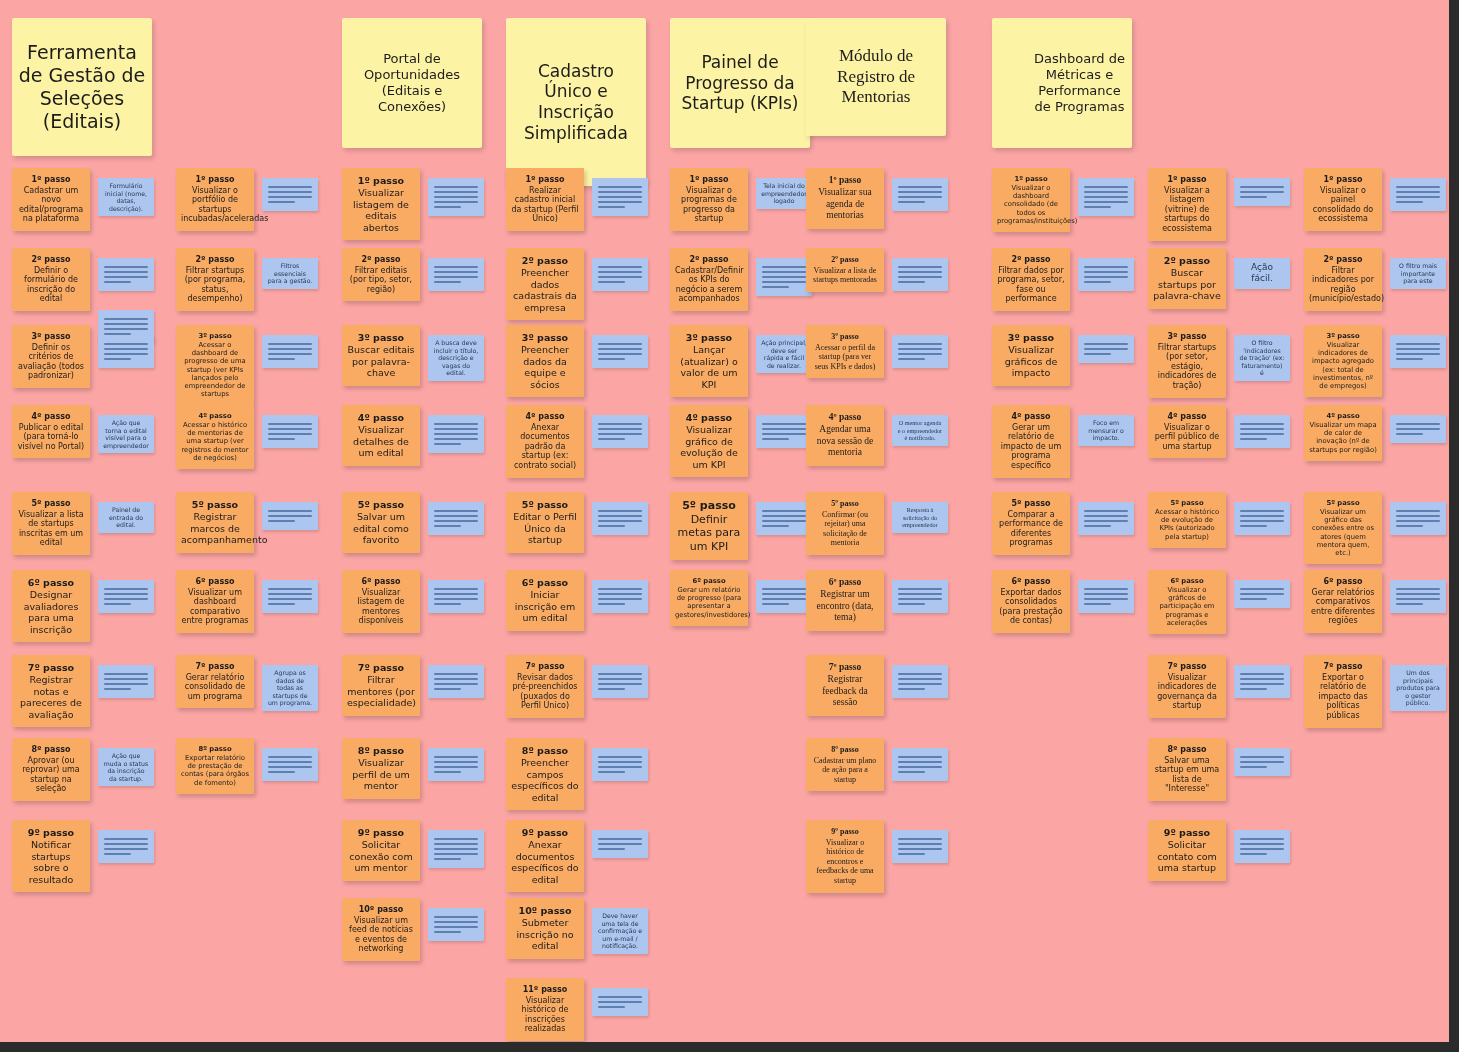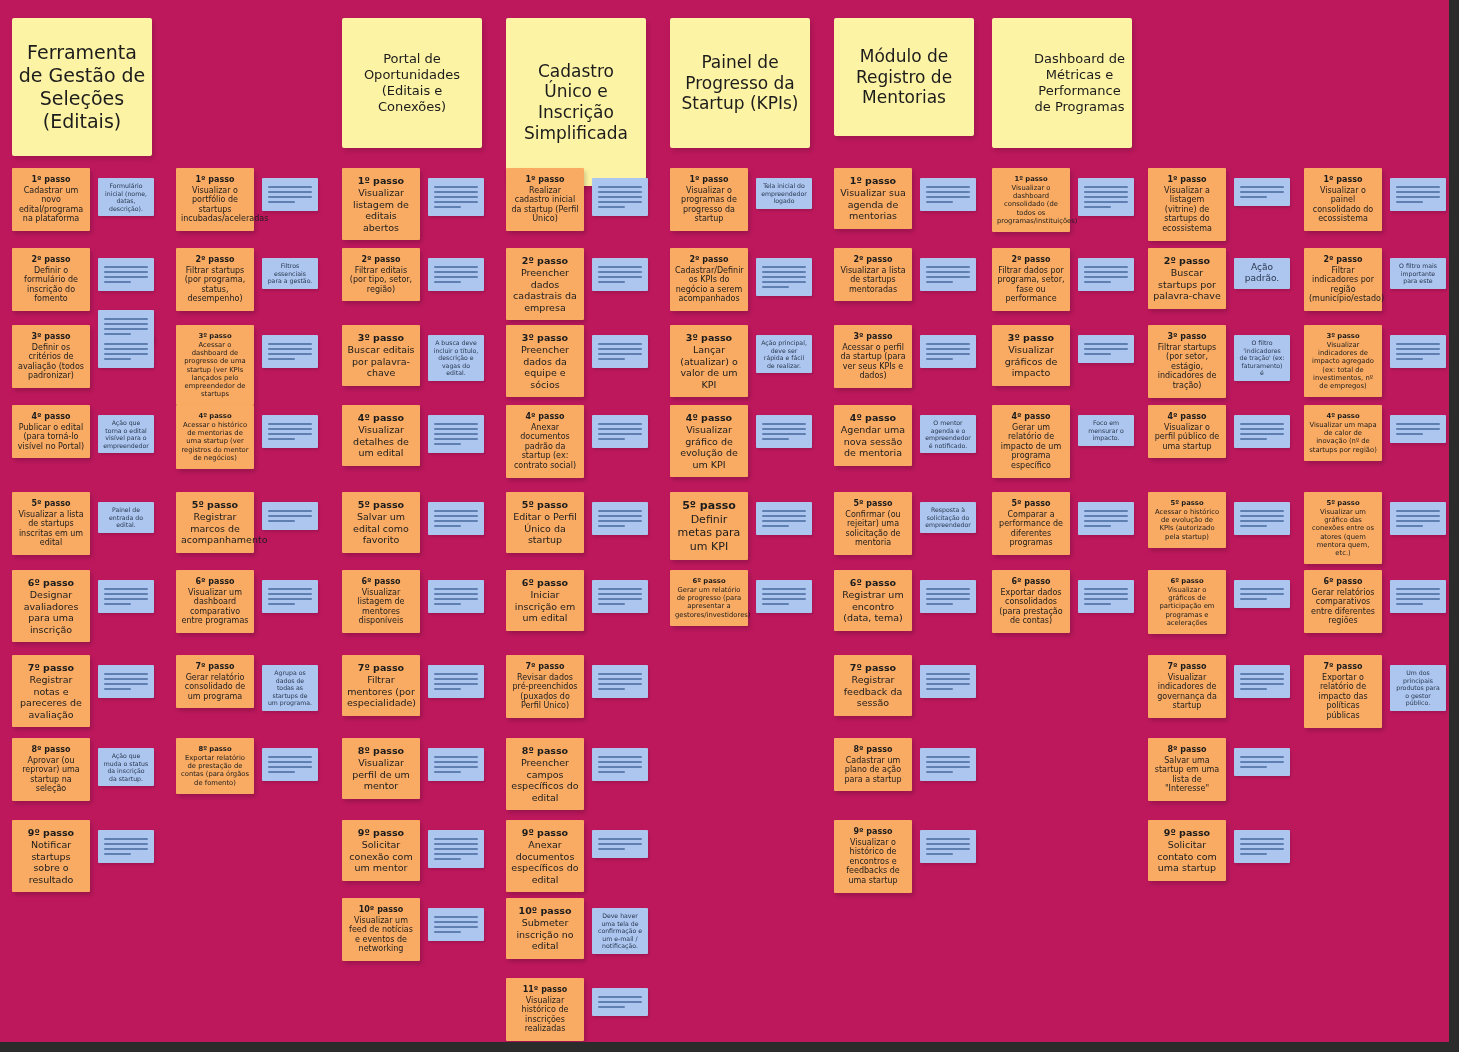--- a/index.html
+++ b/index.html
@@ -8,21 +8,21 @@
     width: 1459px; height: 1052px;
     background: #ffffff;
     font-family: "DejaVu Sans", "Liberation Sans", sans-serif;
     overflow: hidden;
     position: relative;
   }
   #board {
     position: relative;
     width: 1459px;
     height: 1052px;
-    background: #be185d;
+    background: #fca5a5;
   }
   
   #edge-right {
     position:absolute; top:0; right:0; width:10px; height:1052px;
     background:#2b2b2b;
   }
   #edge-bottom {
     position:absolute; left:0; bottom:0; width:1459px; height:10px;
     background:#2b2b2b;
   }
@@ -105,21 +105,21 @@
   <div id="columns-host">
       <div class="column" style="left: 8px;">
         <div class="epic epic-t-lg" style="height: 138px;">
           <span>Ferramenta de Gestão de Seleções (Editais)</span>
         </div>
         <div class="row" style="position: absolute; top: 168px; left: 0px; width: 160px;">
           <div class="step s-sm"><b>1º passo</b><span>Cadastrar um novo edital/programa na plataforma</span></div>
           <div class="note note-t" style="left: 90px; top: 10px; width: 56px;"><span>Formulário inicial (nome, datas, descrição).</span></div>
         </div>
         <div class="row" style="position: absolute; top: 248px; left: 0px; width: 160px;">
-          <div class="step s-sm"><b>2º passo</b><span>Definir o formulário de inscrição do fomento</span></div>
+          <div class="step s-sm"><b>2º passo</b><span>Definir o formulário de inscrição do edital</span></div>
           <div class="note lines" style="left: 90px; top: 10px; width: 56px;">
             <span class="ln"></span>
             <span class="ln"></span>
             <span class="ln"></span>
             <span class="ln" style="width: 62%;"></span>
           </div>
           <div class="note lines" style="left: 90px; top: 62px; width: 56px;">
             <span class="ln"></span>
             <span class="ln"></span>
             <span class="ln"></span>
@@ -472,21 +472,21 @@
         <div class="row" style="position: absolute; top: 570px; left: 0px; width: 160px;">
           <div class="step s-xs"><b>6º passo</b><span>Gerar um relatório de progresso (para apresentar a gestores/investidores)</span></div>
           <div class="note lines" style="left: 90px; top: 10px; width: 56px;">
             <span class="ln"></span>
             <span class="ln"></span>
             <span class="ln"></span>
             <span class="ln" style="width: 62%;"></span>
           </div>
         </div>
       </div>
-      <div class="column" style="left: 830px;">
+      <div class="column" style="left: 802px; font-family: Liberation Serif, serif;">
         <div class="epic epic-t-md" style="height: 118px;">
           <span>Módulo de Registro de Mentorias</span>
         </div>
         <div class="row" style="position: absolute; top: 168px; left: 0px; width: 160px;">
           <div class="step s-md"><b>1º passo</b><span>Visualizar sua agenda de mentorias</span></div>
           <div class="note lines" style="left: 90px; top: 10px; width: 56px;">
             <span class="ln"></span>
             <span class="ln"></span>
             <span class="ln"></span>
             <span class="ln" style="width: 62%;"></span>
@@ -613,21 +613,21 @@
         <div class="row" style="position: absolute; top: 168px; left: 0px; width: 160px;">
           <div class="step s-sm"><b>1º passo</b><span>Visualizar a listagem (vitrine) de startups do ecossistema</span></div>
           <div class="note lines" style="left: 90px; top: 10px; width: 56px;">
             <span class="ln"></span>
             <span class="ln"></span>
             <span class="ln" style="width: 62%;"></span>
           </div>
         </div>
         <div class="row" style="position: absolute; top: 248px; left: 0px; width: 160px;">
           <div class="step s-md"><b>2º passo</b><span>Buscar startups por palavra-chave</span></div>
-          <div class="note note-t big" style="left: 90px; top: 10px; width: 56px;"><span>Ação padrão.</span></div>
+          <div class="note note-t big" style="left: 90px; top: 10px; width: 56px;"><span>Ação fácil.</span></div>
         </div>
         <div class="row" style="position: absolute; top: 325px; left: 0px; width: 160px;">
           <div class="step s-sm"><b>3º passo</b><span>Filtrar startups (por setor, estágio, indicadores de tração)</span></div>
           <div class="note note-t" style="left: 90px; top: 10px; width: 56px;"><span>O filtro 'indicadores de tração' (ex: faturamento) é</span></div>
         </div>
         <div class="row" style="position: absolute; top: 405px; left: 0px; width: 160px;">
           <div class="step s-sm"><b>4º passo</b><span>Visualizar o perfil público de uma startup</span></div>
           <div class="note lines" style="left: 90px; top: 10px; width: 56px;">
             <span class="ln"></span>
             <span class="ln"></span>

